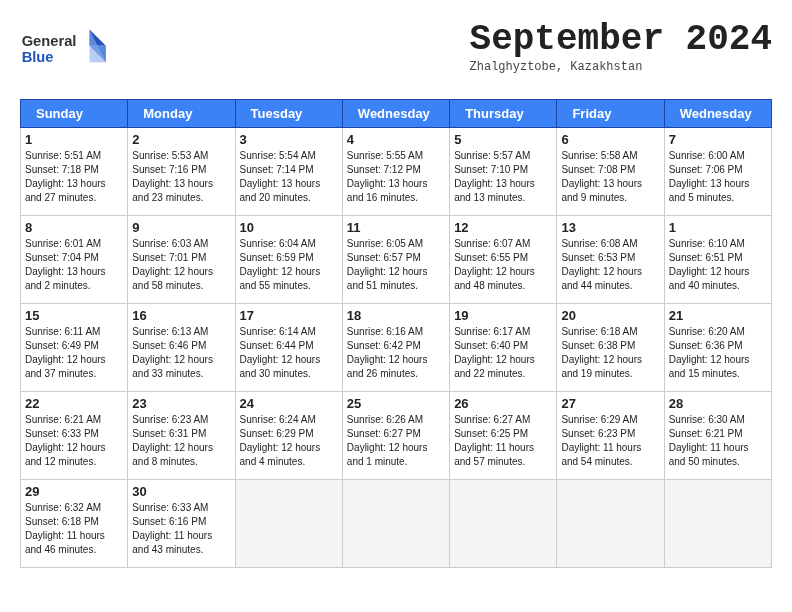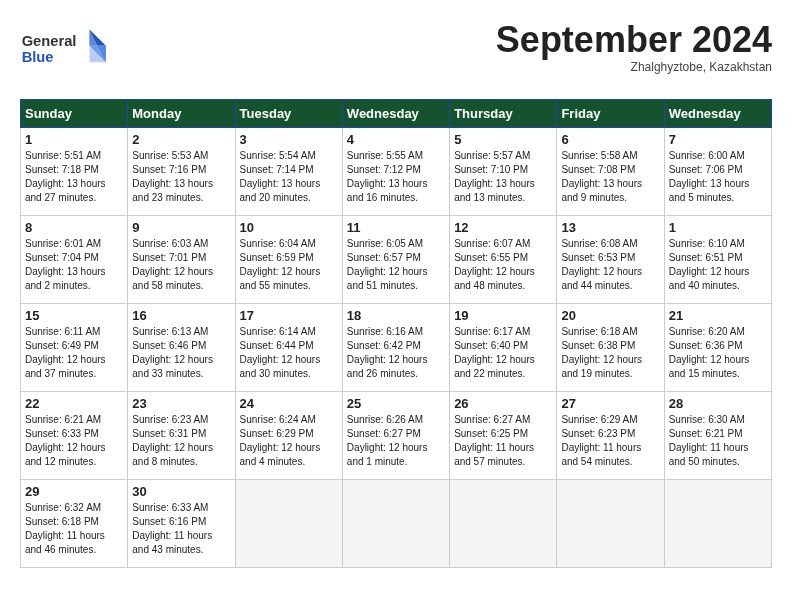--- a/index.html
+++ b/index.html
@@ -15,43 +15,44 @@
       justify-content: space-between;
       align-items: flex-start;
       margin-bottom: 24px;
     }
     .logo {
       display: flex;
       flex-direction: column;
       align-items: flex-start;
     }
     .title-block {
-      text-align: right;
+      text-align: left;
+      font-family: Liberation Mono, monospace;
     }
     .month-title {
       font-size: 36px;
       font-weight: bold;
       color: #222;
       line-height: 1.1;
     }
     .location {
       font-size: 12px;
       color: #444;
     }
     .calendar {
       width: 100%;
       border-collapse: collapse;
       table-layout: fixed;
     }
     .calendar thead tr th {
-      background-color: #14532d;
+      background-color: #3b82f6;
       color: #fff;
       font-size: 13px;
       font-weight: bold;
-      padding: 6px 4px;
+      padding: 6px 15px;
       text-align: left;
       border: 1px solid #1a44aa;
     }
     .calendar tbody tr td {
       vertical-align: top;
       border: 1px solid #ccc;
       padding: 4px 4px;
       font-size: 10px;
       color: #222;
       min-height: 80px;

